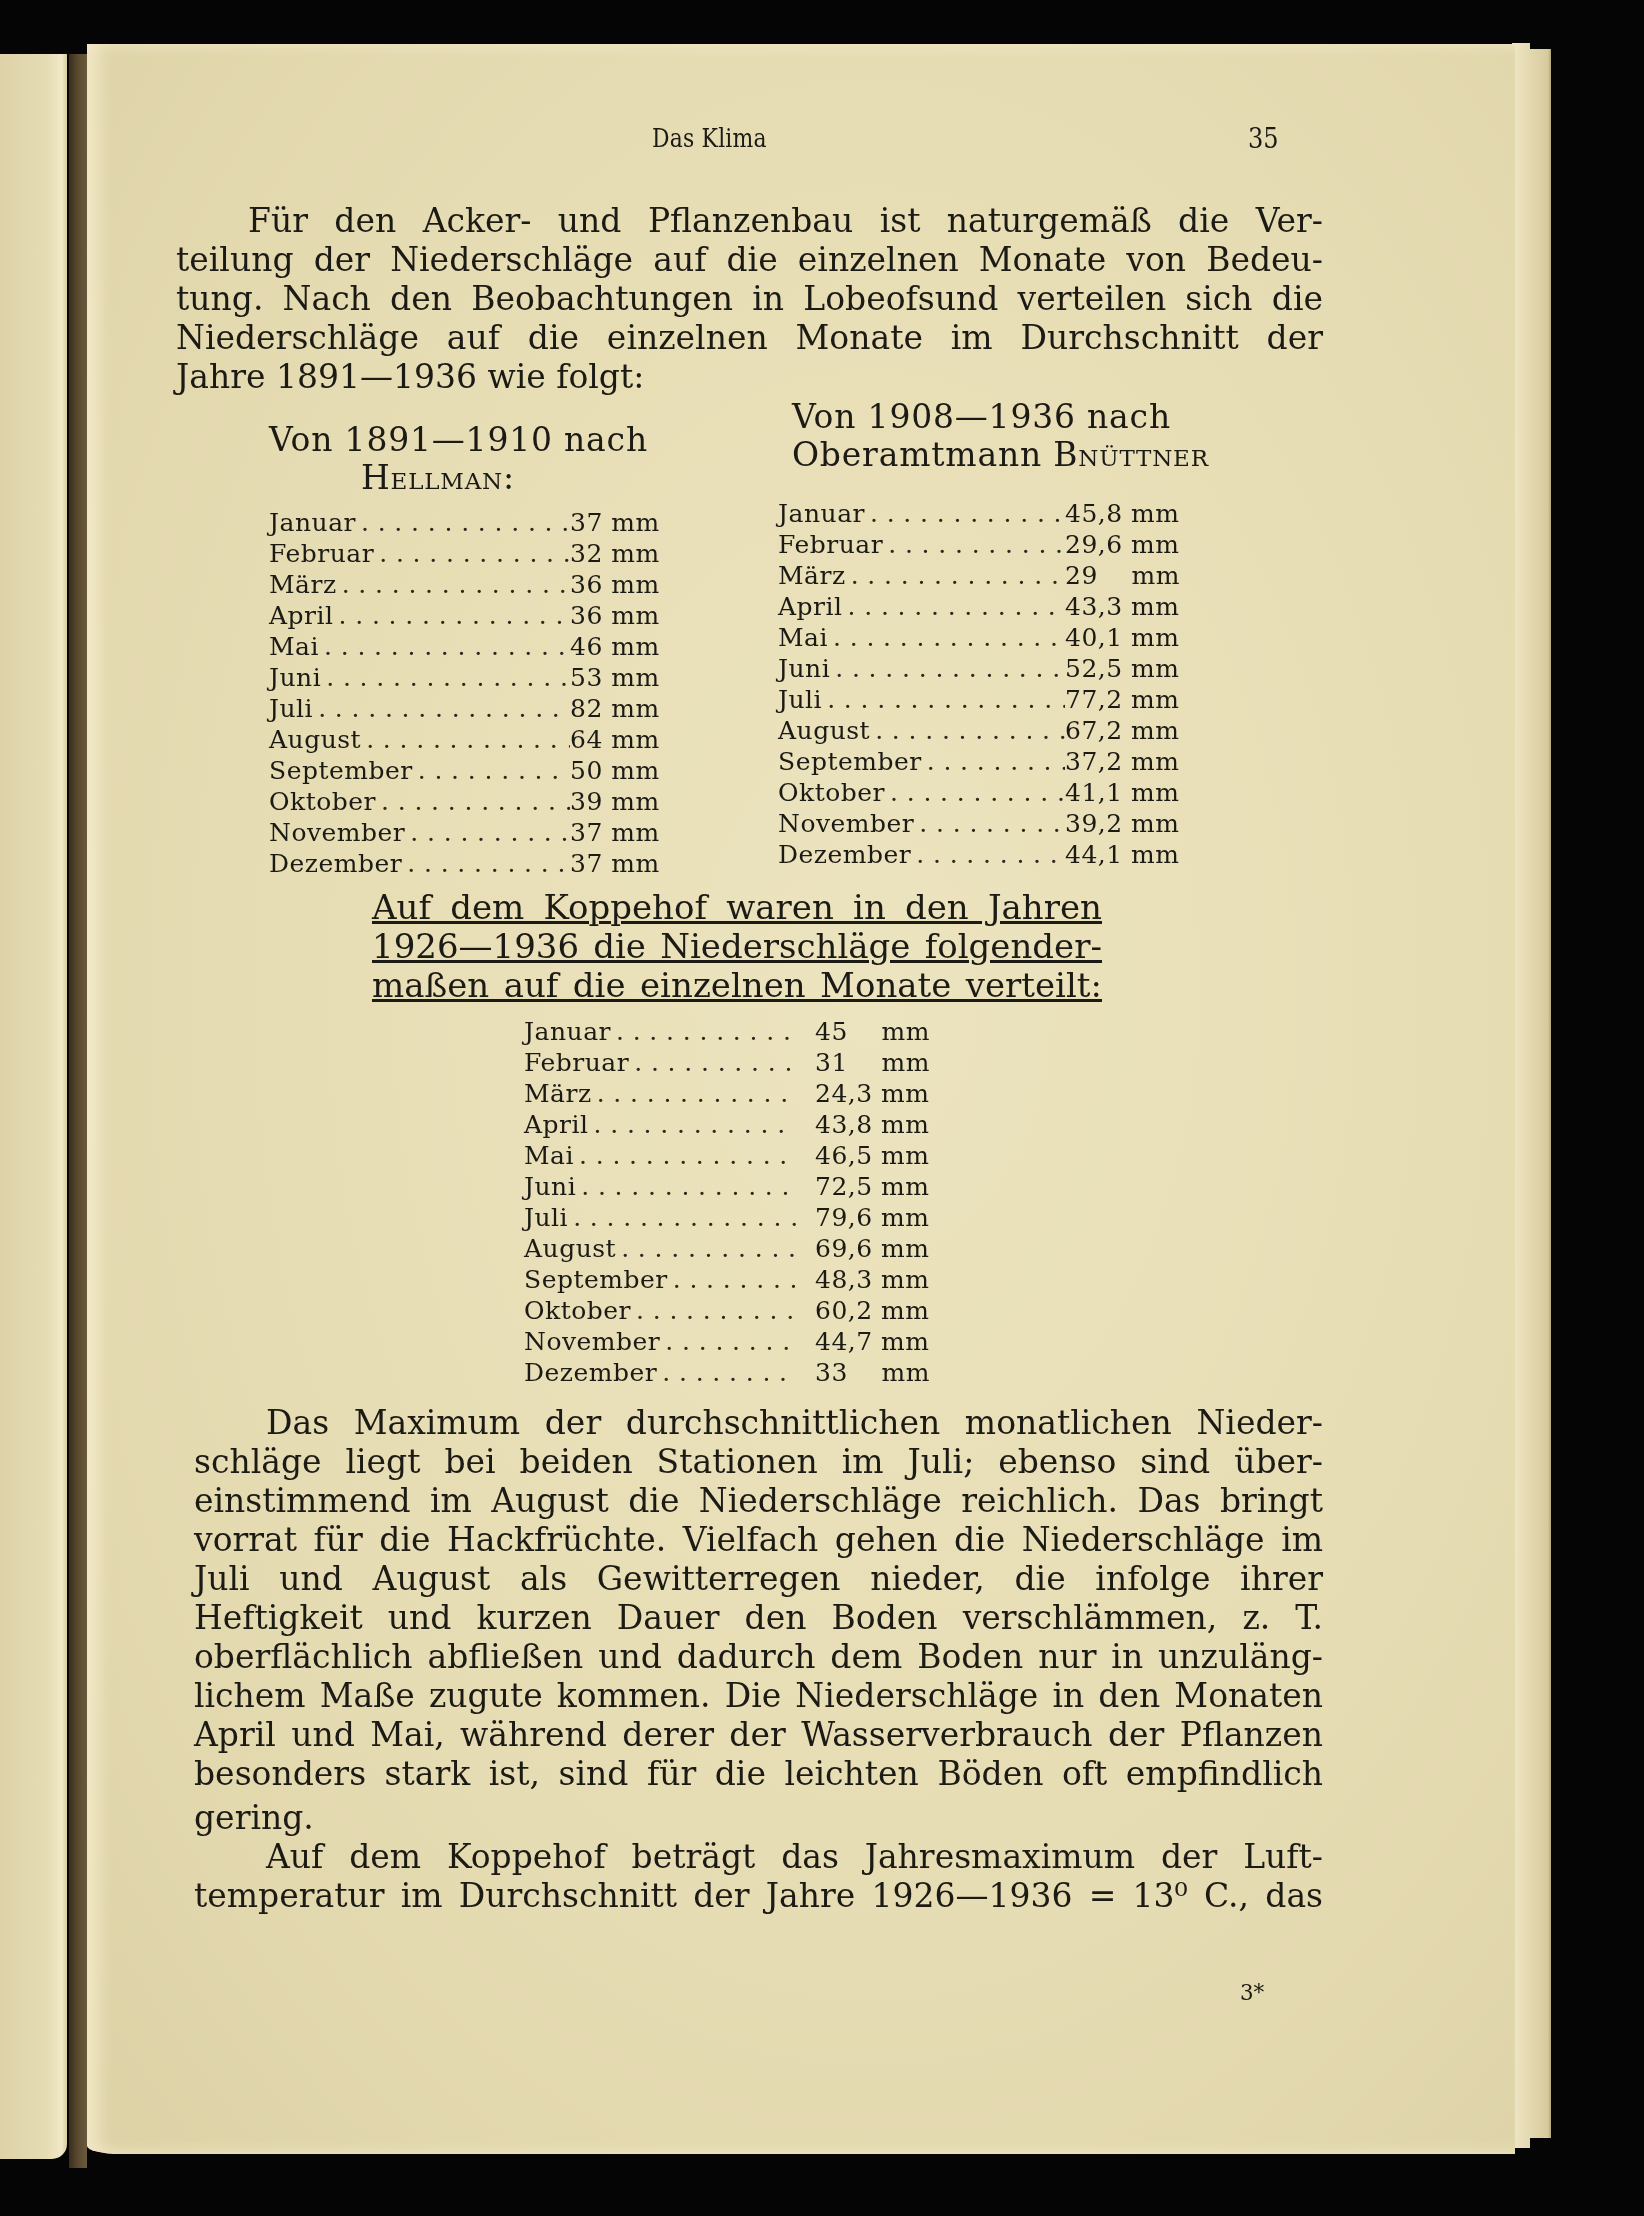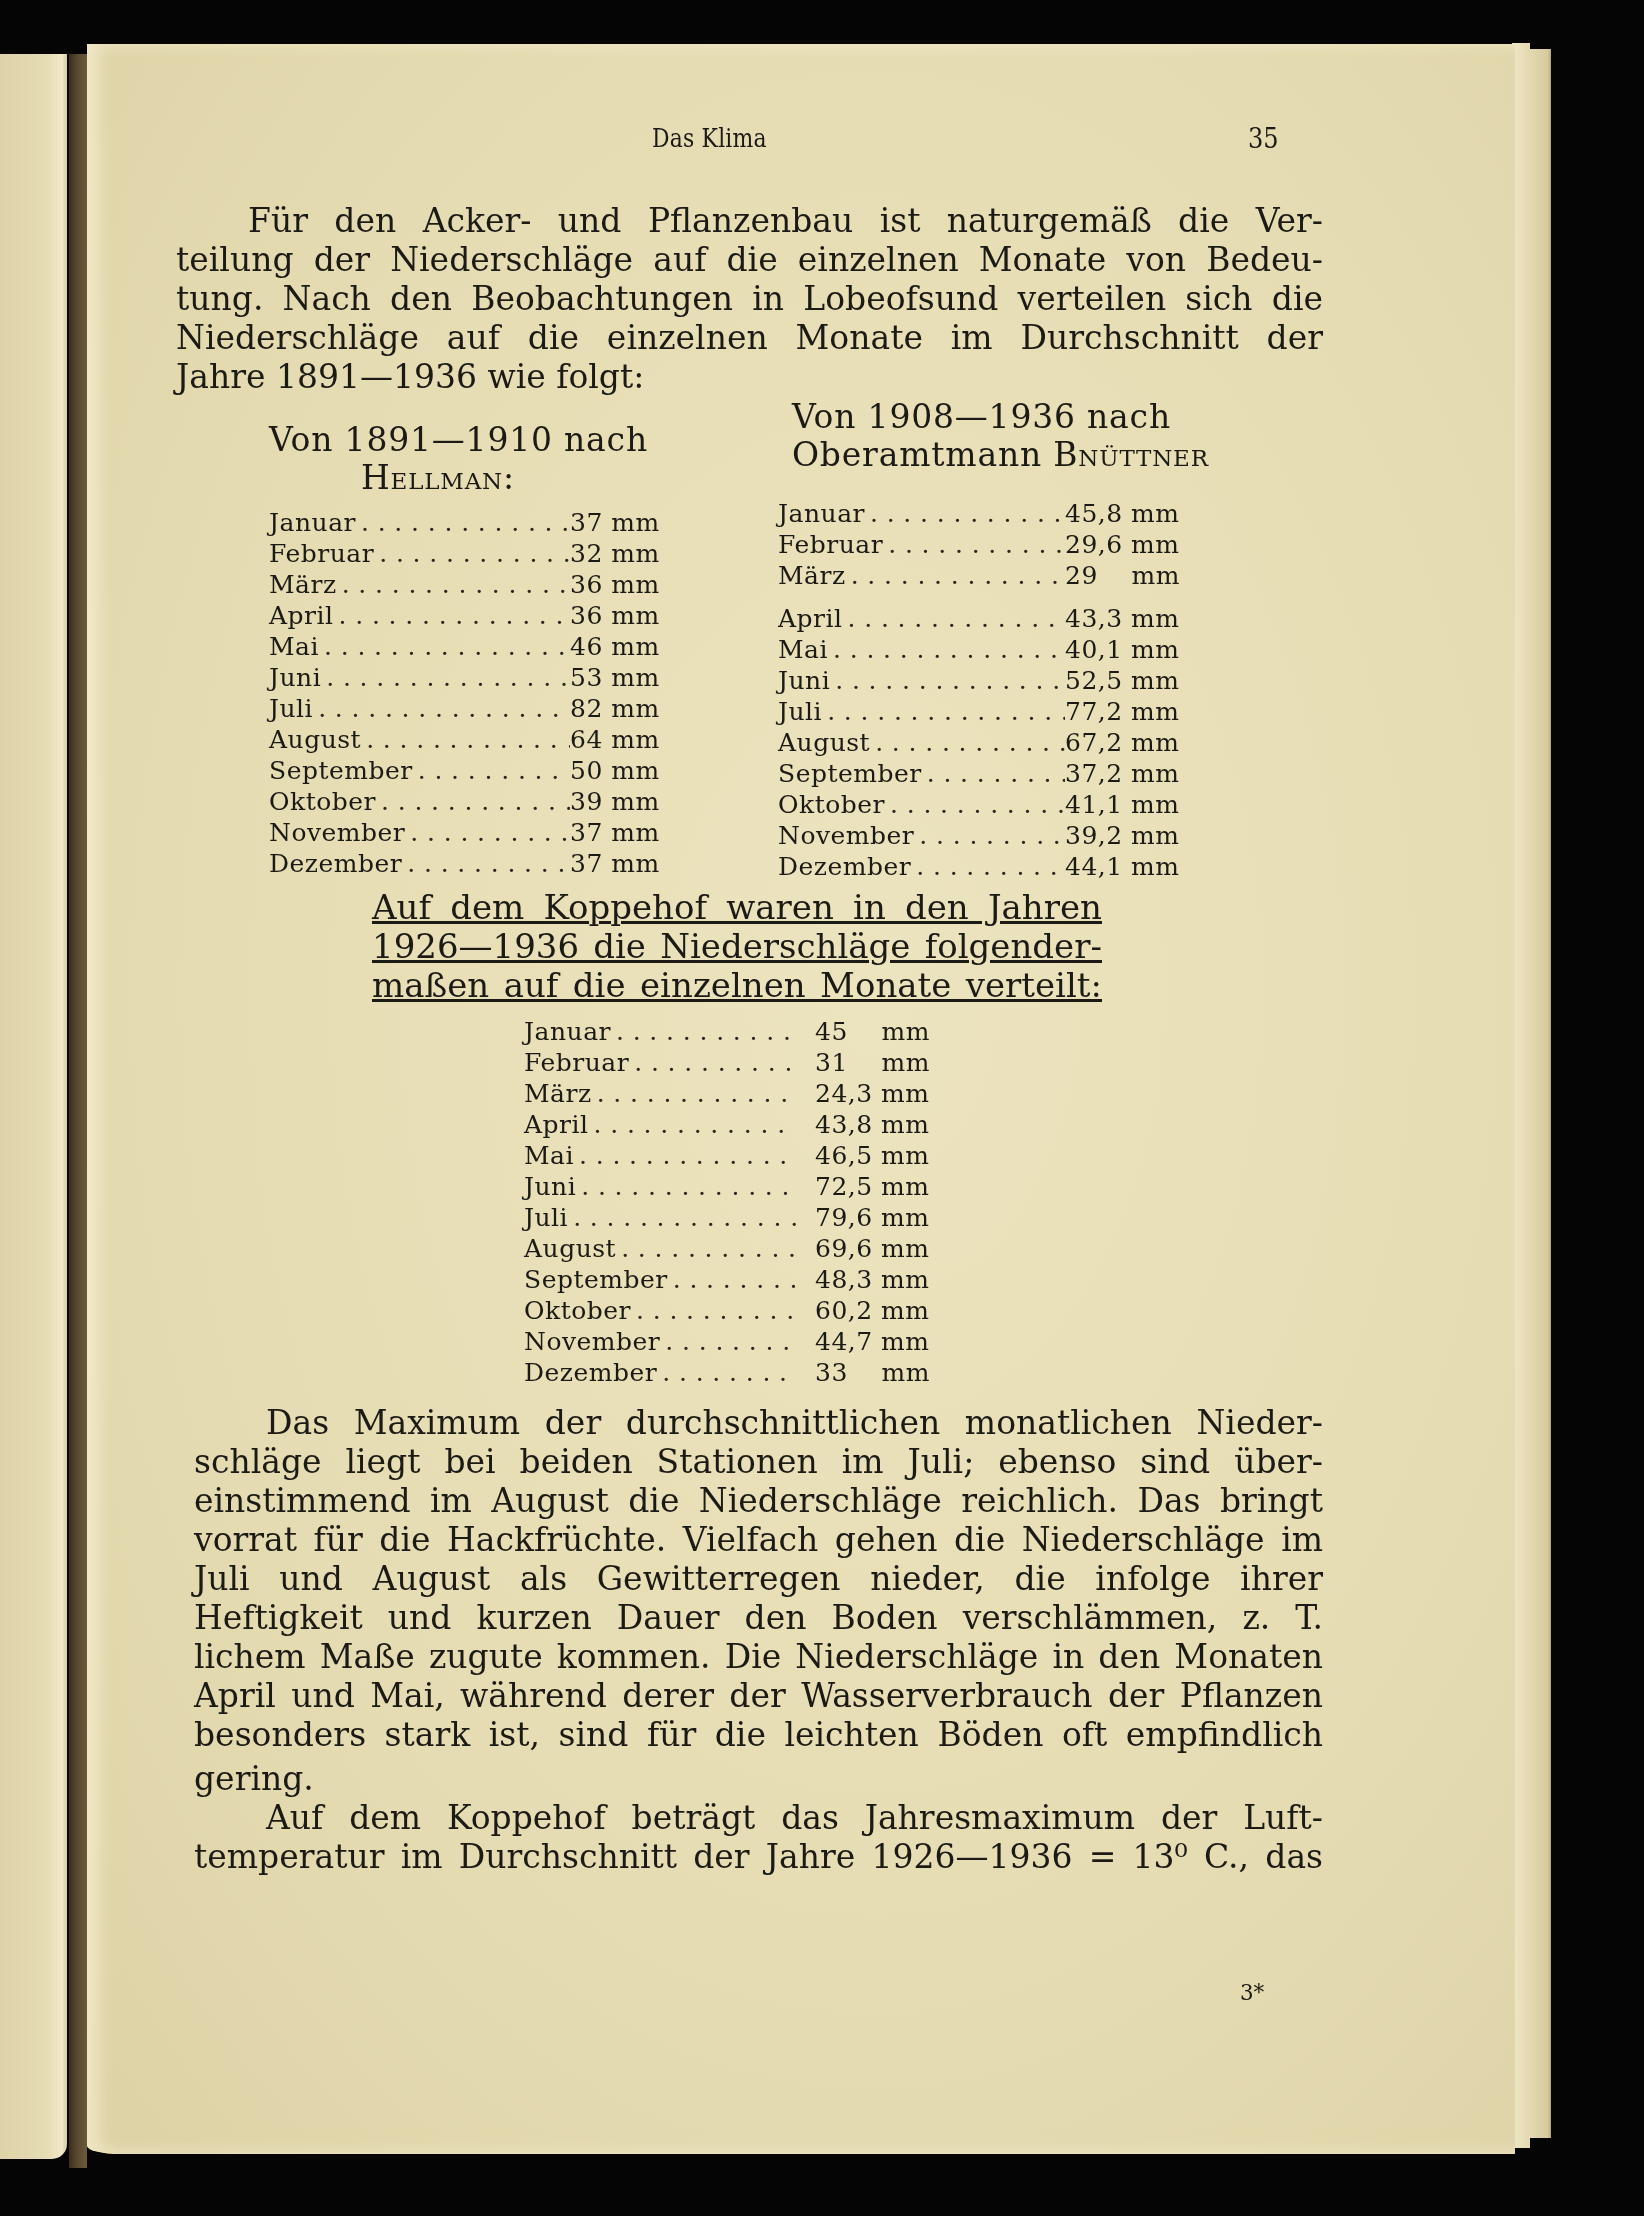--- a/index.html
+++ b/index.html
@@ -181,21 +181,21 @@
       <span class="value" style="white-space: pre;">29,6 mm</span>
     </div>
     <div class="row">
       <span class="month">März</span>
       <span class="dots"></span>
       <span class="value" style="white-space: pre;">29    mm</span>
     </div>
     <div class="row">
       <span class="month">April</span>
       <span class="dots"></span>
-      <span class="value" style="white-space: pre; margin-top: 12px;">43,3 mm</span>
+      <span class="value" style="white-space: pre;">43,3 mm</span>
     </div>
     <div class="row">
       <span class="month">Mai</span>
       <span class="dots"></span>
       <span class="value" style="white-space: pre;">40,1 mm</span>
     </div>
     <div class="row">
       <span class="month">Juni</span>
       <span class="dots"></span>
       <span class="value" style="white-space: pre;">52,5 mm</span>
@@ -301,20 +301,21 @@
     </div>
   </div>
 
 <div class="para discussion">
   <span class="line first">Das Maximum der durchschnittlichen monatlichen Nieder-</span>
   <span class="line">schläge liegt bei beiden Stationen im Juli; ebenso sind über-</span>
   <span class="line">einstimmend im August die Niederschläge reichlich. Das bringt</span>
   <span class="line">vorrat für die Hackfrüchte. Vielfach gehen die Niederschläge im</span>
   <span class="line">Juli und August als Gewitterregen nieder, die infolge ihrer</span>
   <span class="line">Heftigkeit und kurzen Dauer den Boden verschlämmen, z. T.</span>
+  <span class="line">oberflächlich abfließen und dadurch dem Boden nur in unzuläng-</span>
   <span class="line">lichem Maße zugute kommen. Die Niederschläge in den Monaten</span>
   <span class="line">April und Mai, während derer der Wasserverbrauch der Pflanzen</span>
   <span class="line">besonders stark ist, sind für die leichten Böden oft empfindlich</span>
   <span class="line gering">gering.</span>
   <span class="line indent">Auf dem Koppehof beträgt das Jahresmaximum der Luft-</span>
   <span class="line">temperatur im Durchschnitt der Jahre 1926—1936 = 13⁰ C., das</span>
 </div>
 
 <div class="abs signature">3*</div>
 

